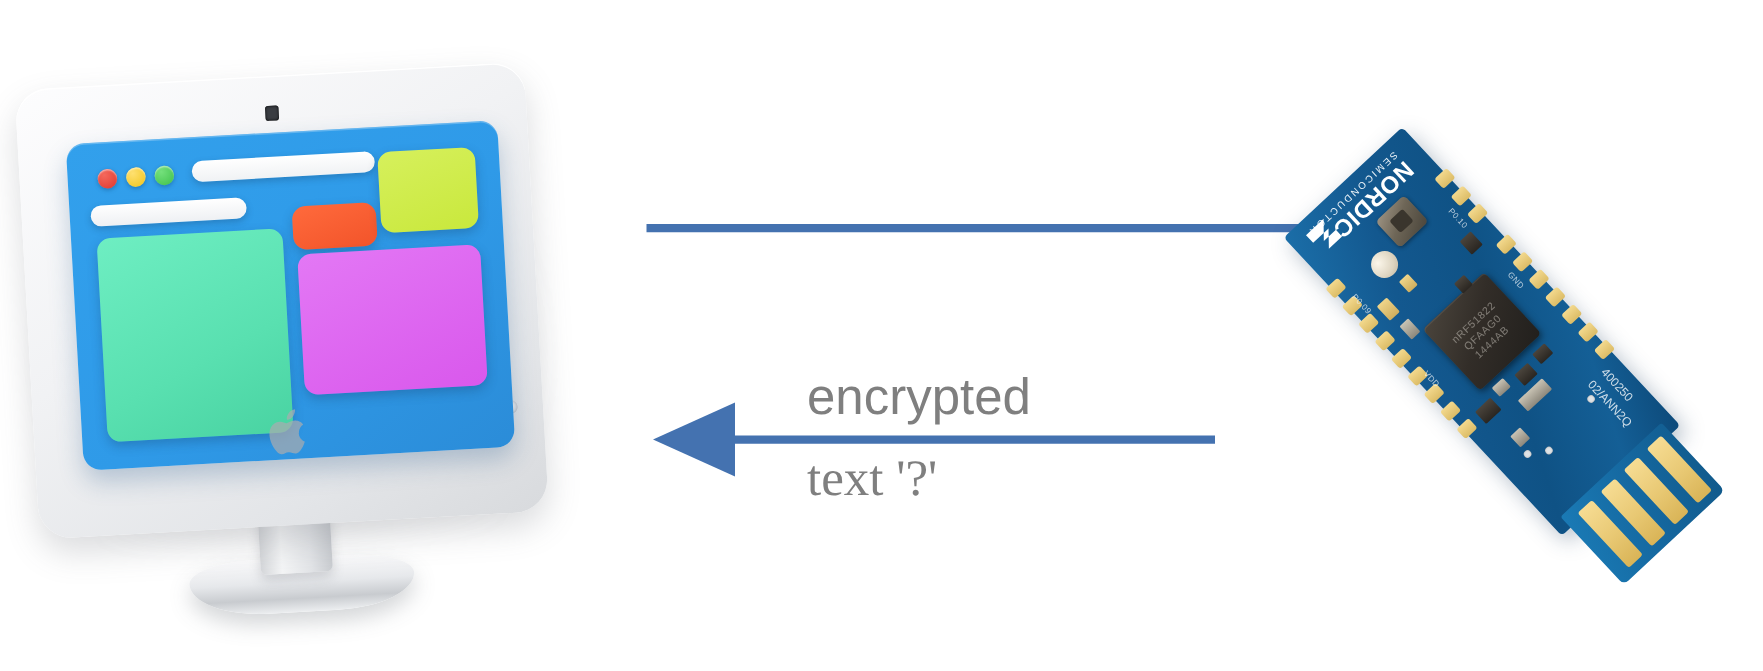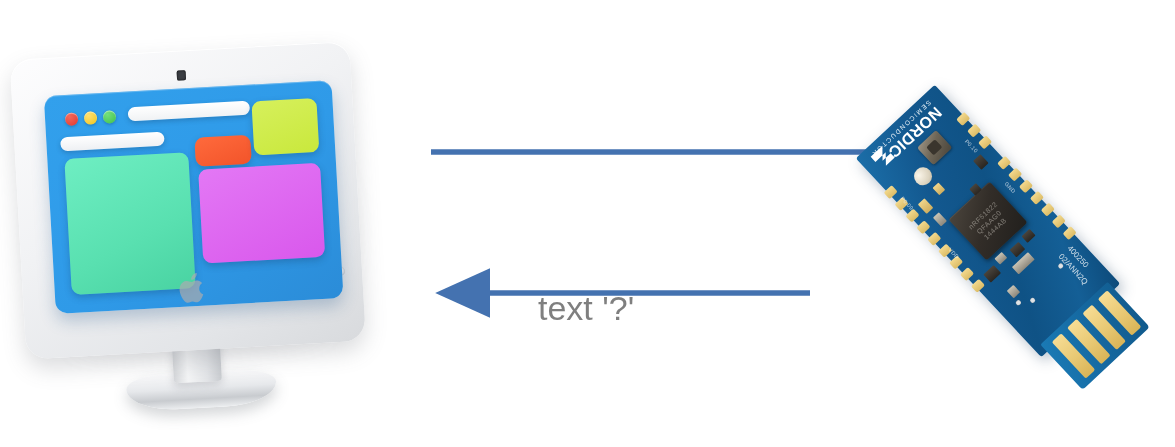--- a/index.html
+++ b/index.html
@@ -177,21 +177,21 @@
   .arrow-label {
     position: absolute;
     color: #7f7f7f;
     font-size: 34px;
     line-height: 1.18;
     white-space: nowrap;
     font-family: "Liberation Sans", sans-serif;
   }
   #label-plaintext   { left: 540px; top: 96px; }
   #label-encrypted   { left: 538px; top: 245px; }
-  #label-ciphertext  { left: 538px; top: 288px; }
+  #label-ciphertext  { left: 538px; top: 300px; font-family: Liberation Serif, serif; }
 
   
   .dongle-wrap {
     position: absolute;
     left: 872px;
     top: 63px;
     width: 300px;
     height: 300px;
   }
   .dongle {
@@ -402,20 +402,21 @@
       </marker>
       <marker id="head-left" markerWidth="10" markerHeight="9" refX="8.4" refY="4.5" orient="auto">
         <path d="M0,0 L10,4.5 L0,9 Z" fill="#4472b0"></path>
       </marker>
     </defs>
     <line x1="431" y1="152" x2="936" y2="152" stroke="#4472b0" stroke-width="5.5" marker-end="url(#head-right)"></line>
     <line x1="810" y1="293" x2="444" y2="293" stroke="#4472b0" stroke-width="5.5" marker-end="url(#head-left)"></line>
   </svg>
 
 
+  <div class="arrow-label" id="label-encrypted">encrypted</div>
 
   <div class="arrow-label" id="label-ciphertext">text '?'</div>
 
   <div class="dongle-wrap">
     <div class="dongle">
       <div class="pcb">
 
         <div class="nordic-band">
           <div class="nordic-name">NORDIC</div>
           <div class="nordic-sub">SEMICONDUCTOR</div>

